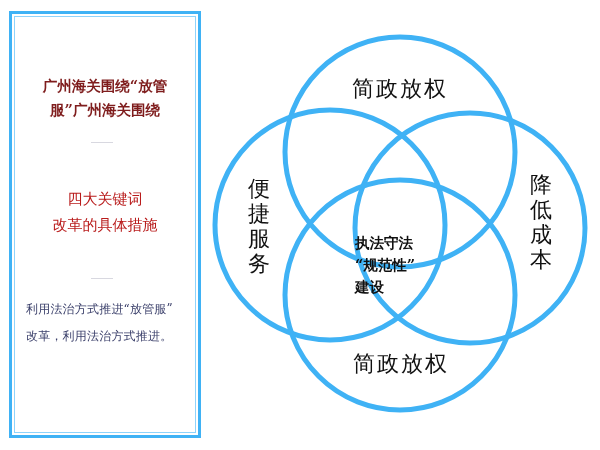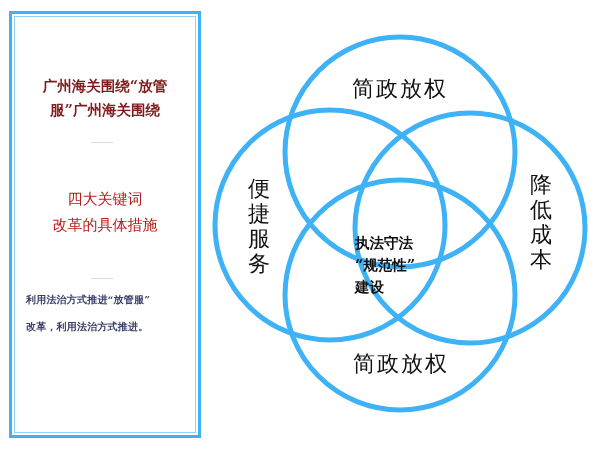--- a/index.html
+++ b/index.html
@@ -22,22 +22,22 @@
       color: #7f1d1d; padding: 0 8px;
     }
     .divider {
       position: absolute; left: 79px; width: 22px; height: 1px; background: #d8d8e0;
     }
     .keywords {
       position: absolute; left: 0; right: 0; top: 172px;
       text-align: center; font-size: 15px; line-height: 26px; color: #b91c1c;
     }
     .desc {
-      position: absolute; left: 14px; right: 6px; top: 272px;
-      font-size: 10px; line-height: 27px; color: #3a3f6a; letter-spacing: 0.2px; font-weight: bold;
+      position: absolute; left: 14px; right: 6px; top: 282px;
+      font-size: 12px; line-height: 27px; color: #3a3f6a; letter-spacing: 0.2px;
     }
     .venn { position: absolute; left: 0; top: 0; width: 600px; height: 450px; }
     .label {
       position: absolute; color: #111; font-size: 22px;
       font-family: "DejaVu Sans", "Liberation Sans", sans-serif;
     }
     .label.h { letter-spacing: 2px; white-space: nowrap; }
     .label.v { width: 24px; line-height: 25px; text-align: center; }
     .center-label {
       position: absolute; left: 355px; top: 193px; width: 90px;

